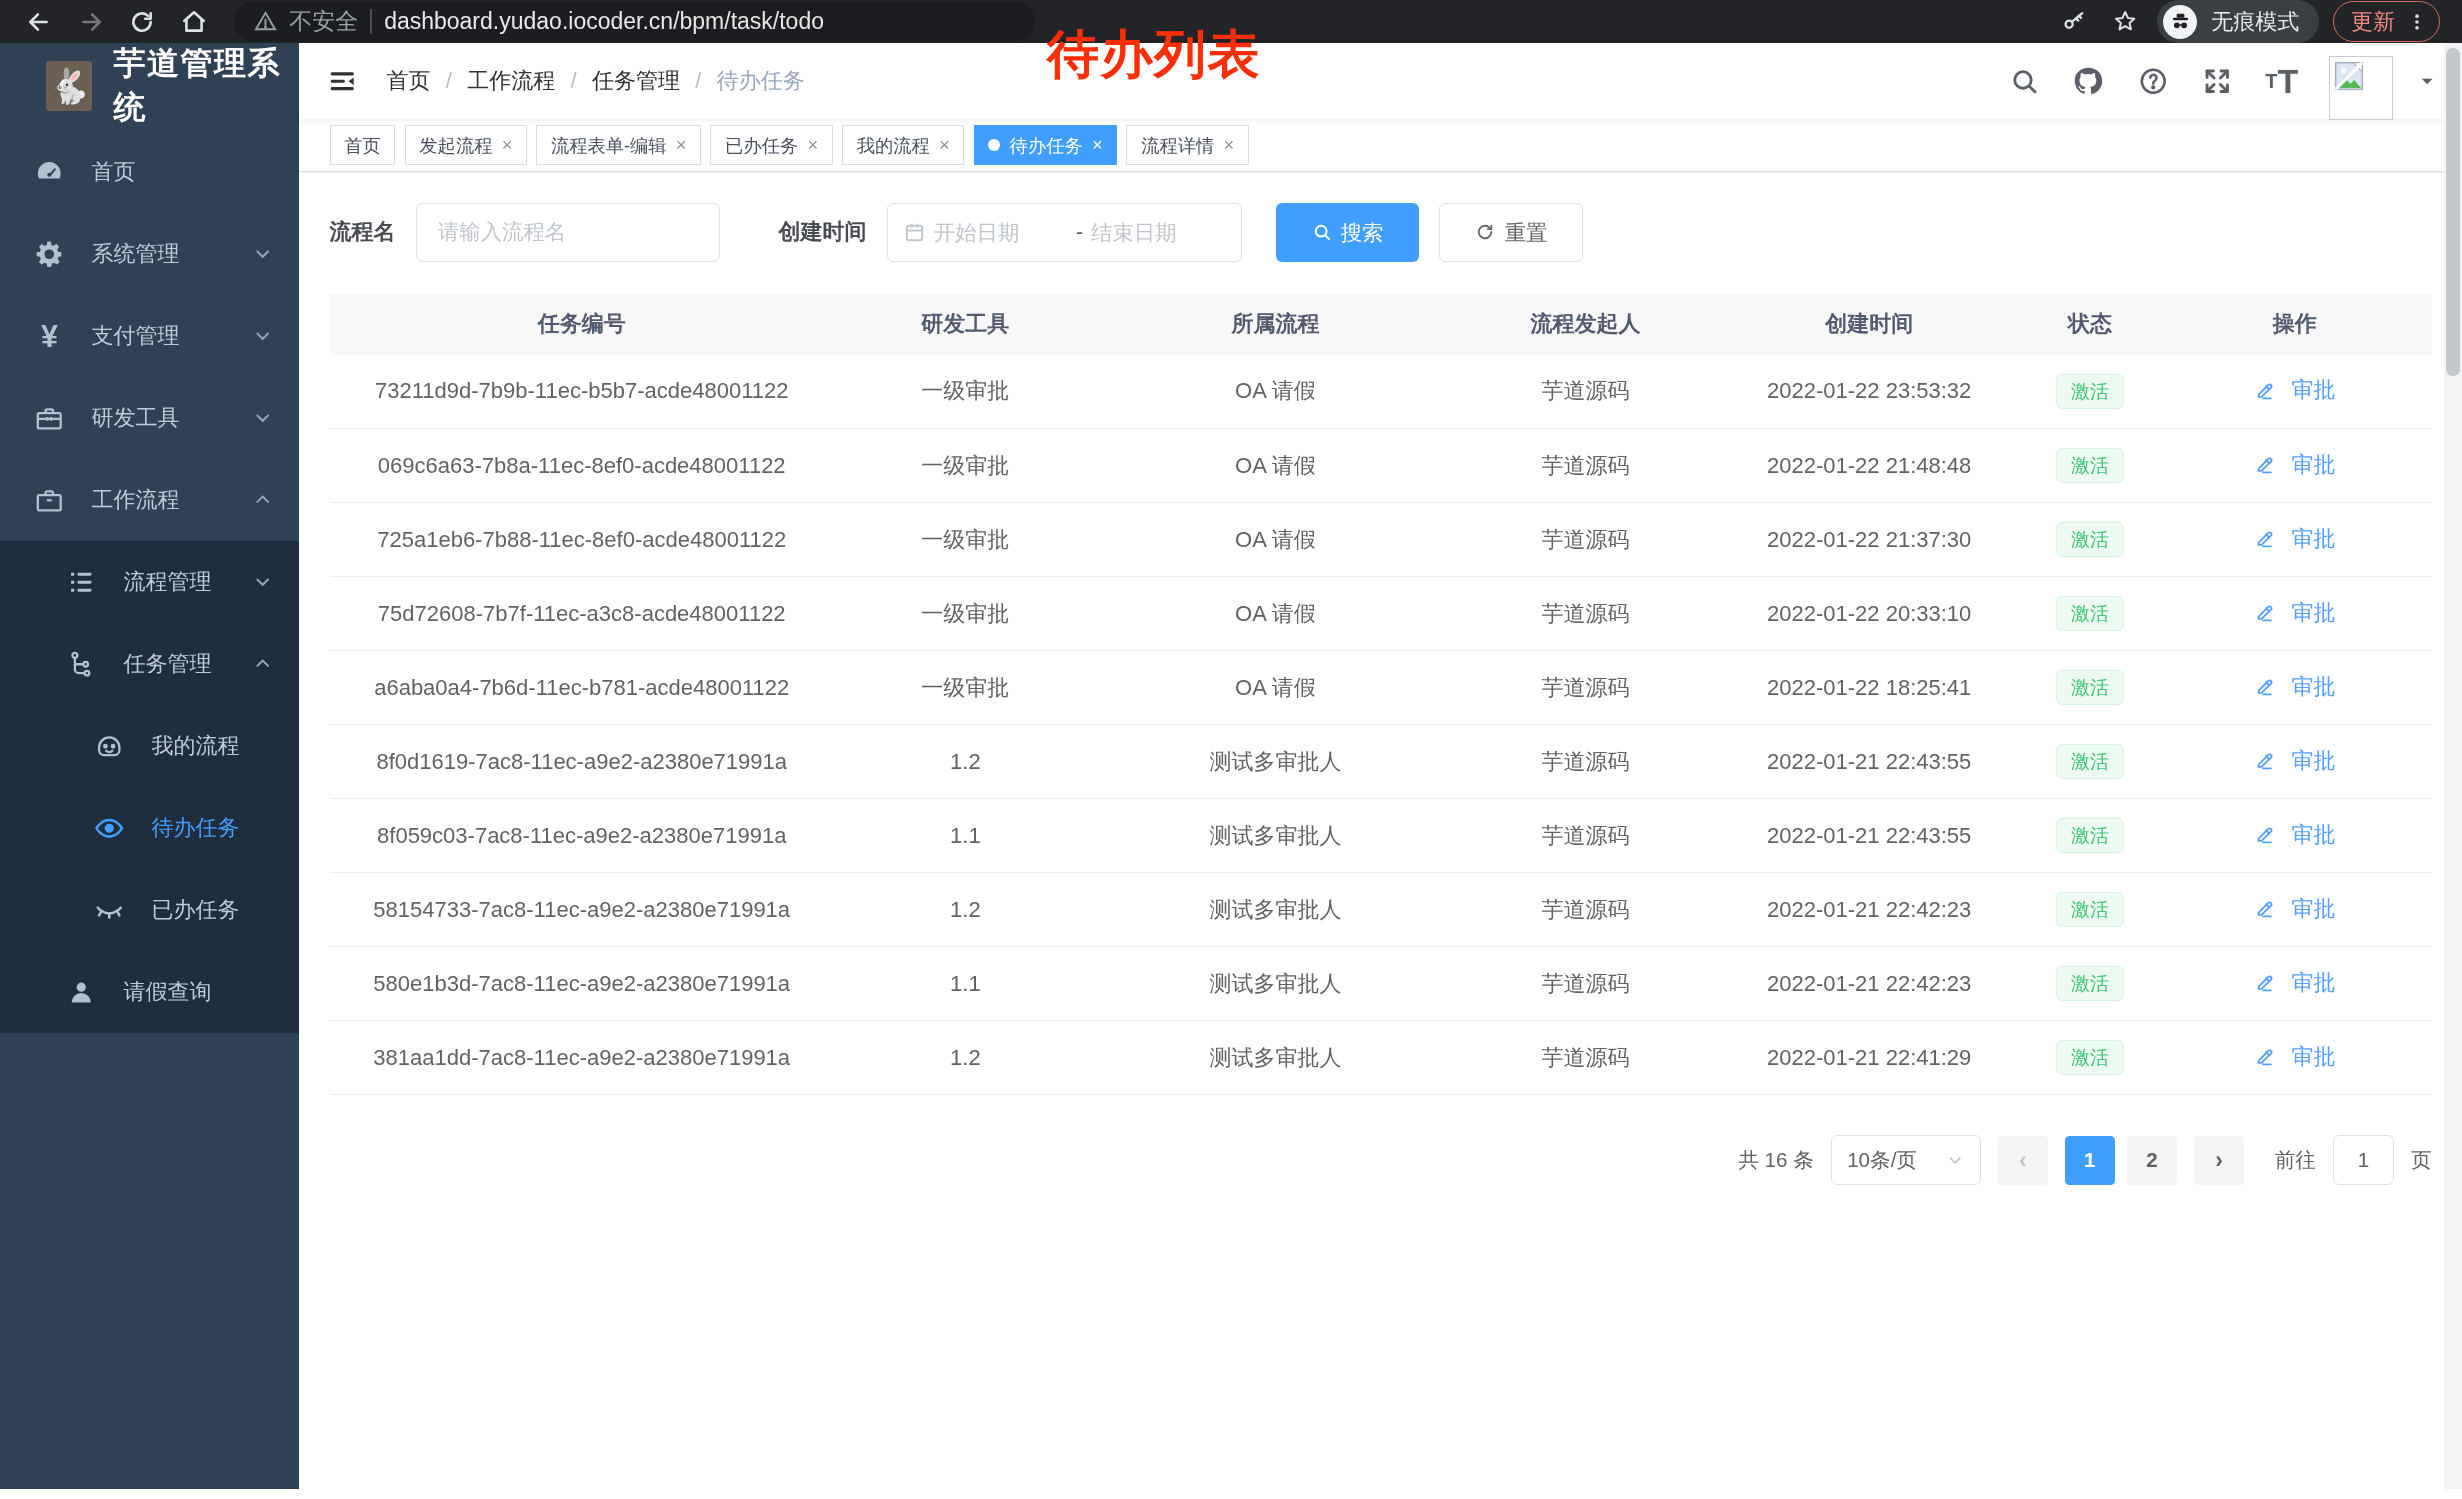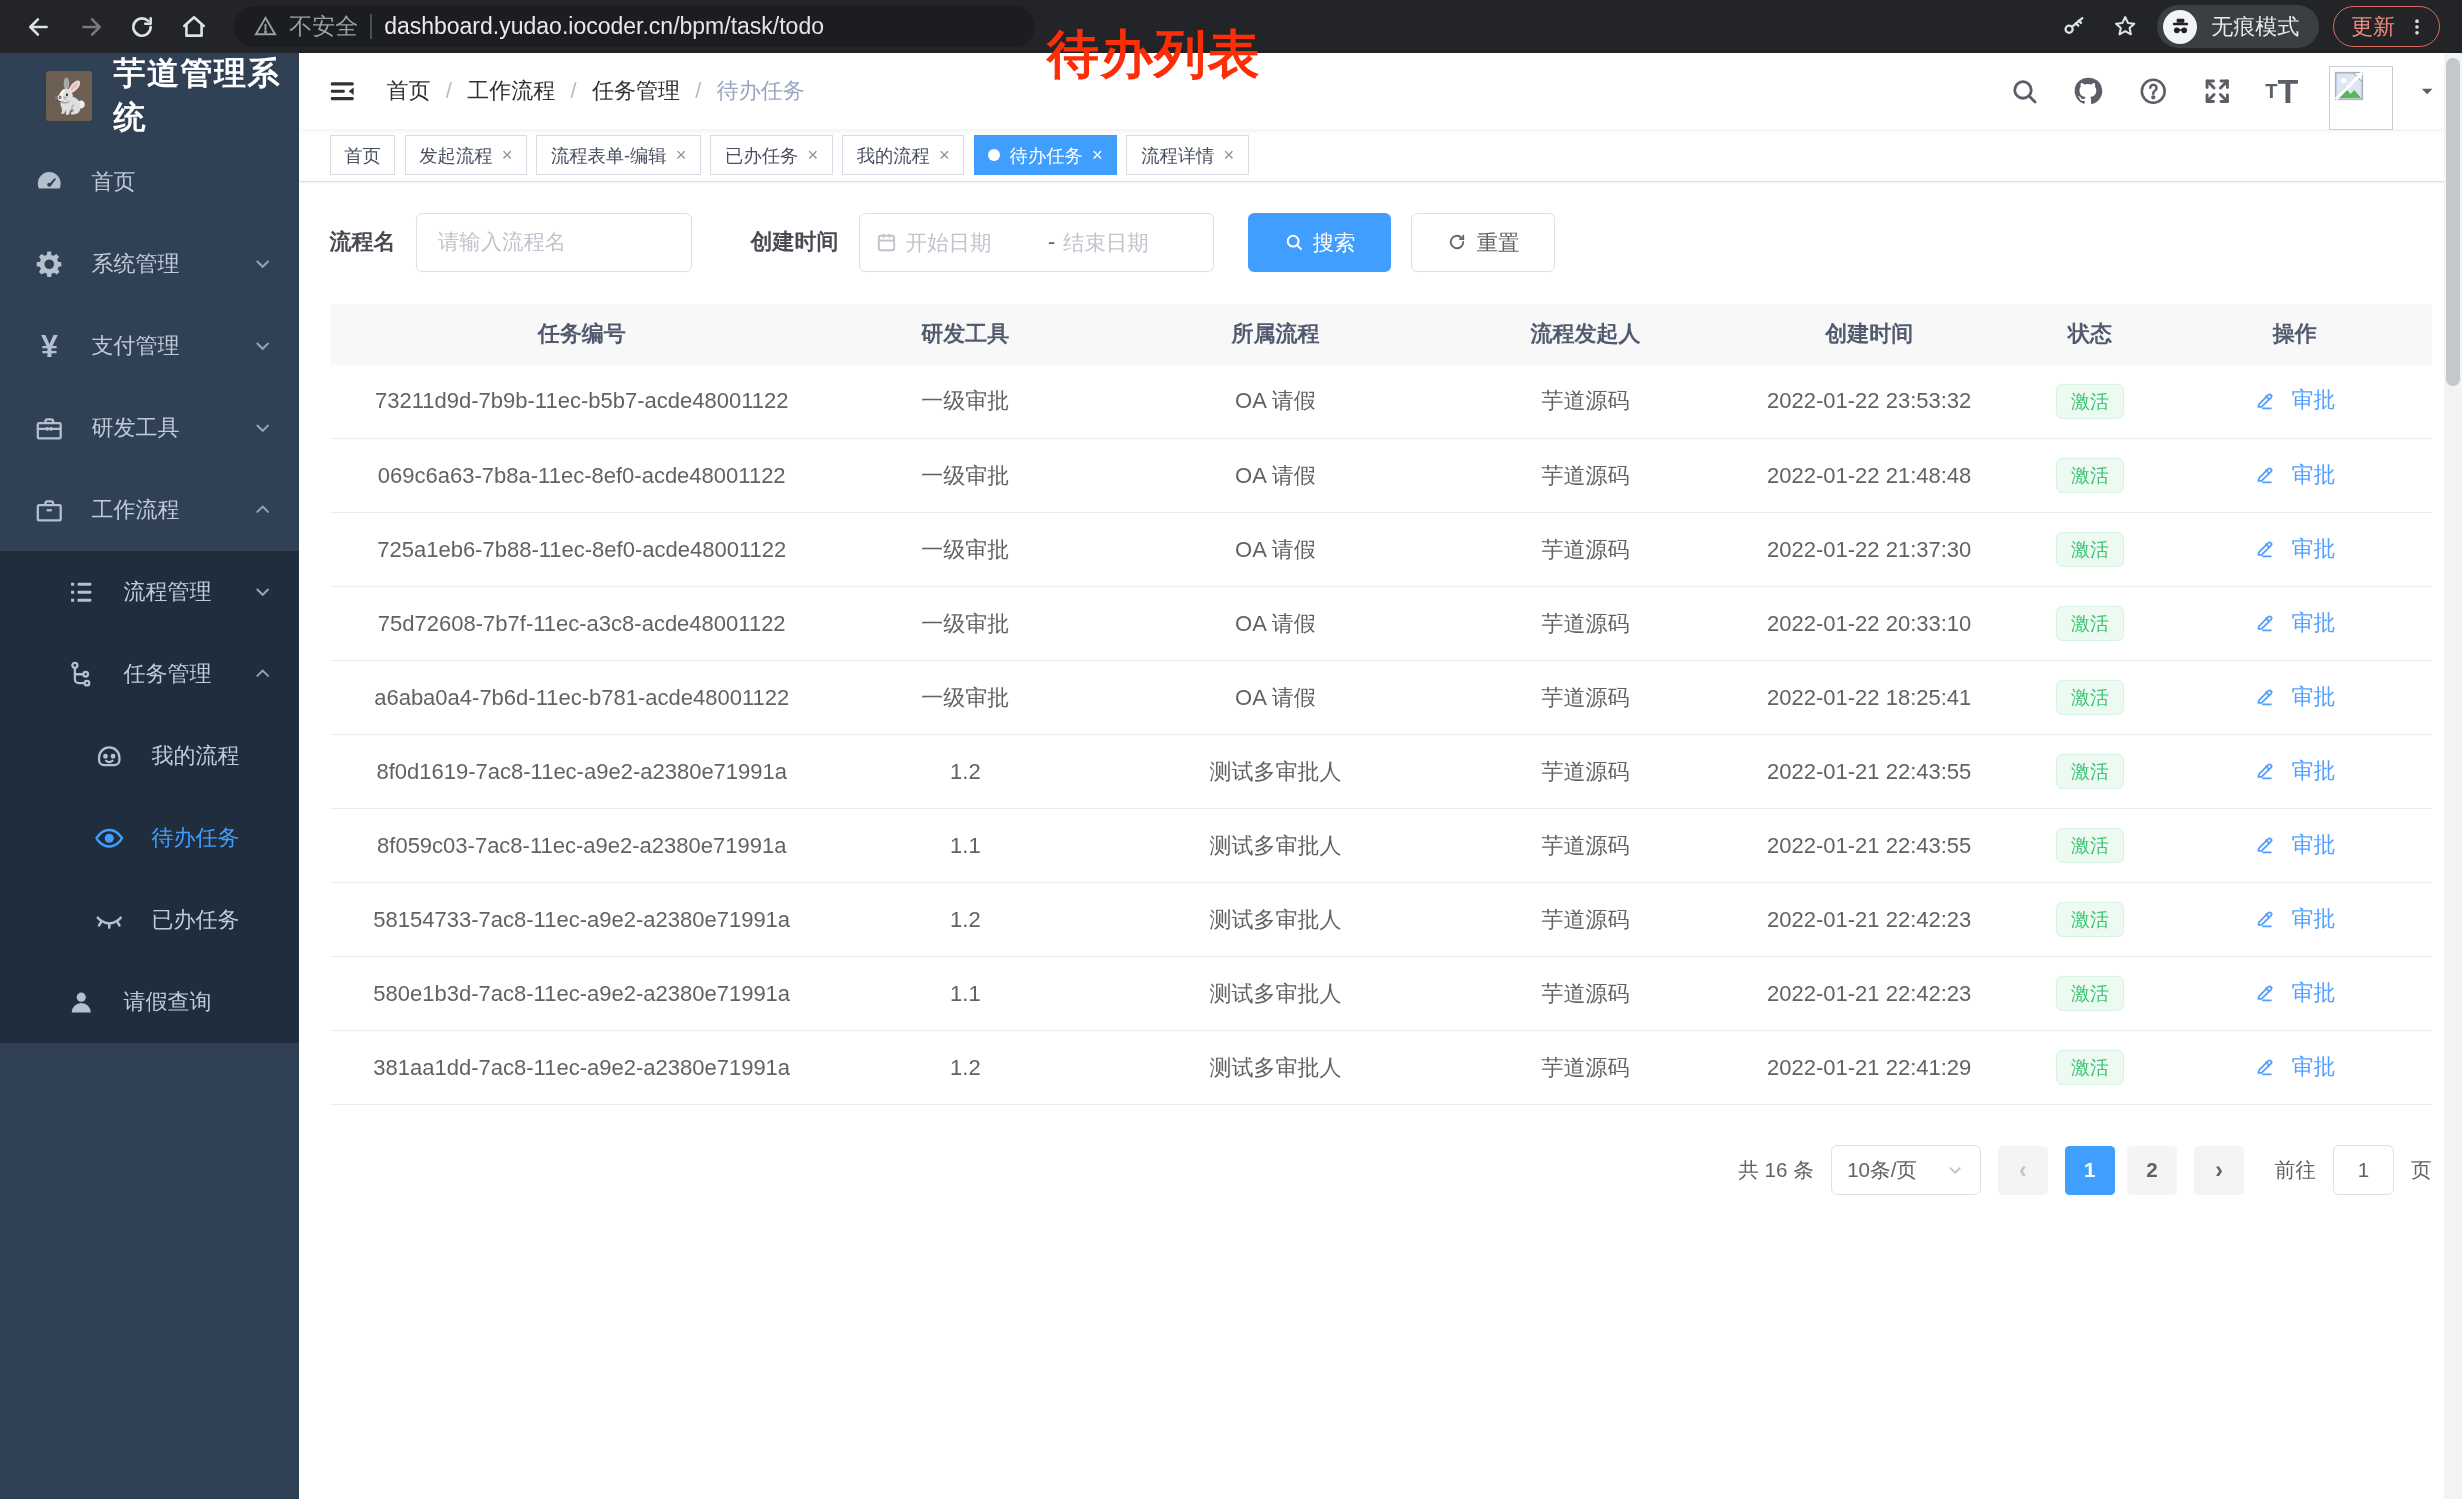--- a/index.html
+++ b/index.html
@@ -1,21 +1,21 @@
 <!DOCTYPE html>
 <html style="font-size:12.2px"><head>
 <meta charset="utf-8">
 <style>
   * { margin:0; padding:0; box-sizing:border-box; }
   html,body { width:2462px; height:1500px; overflow:hidden; }
   body { font-family:"Liberation Sans","DejaVu Sans",sans-serif; background:#fff; color:#303133; }
   svg { display:block; }
 
   
-  .browser-bar { position:relative; height:53px; background:#232427; display:flex; align-items:center; padding:0 17px; gap:7.6px; }
+  .browser-bar { position:relative; height:43px; background:#232427; display:flex; align-items:center; padding:0 17px; gap:7.6px; }
   .nav-ic { width:44px; height:44px; display:flex; align-items:center; justify-content:center; color:#dee1e6; flex:0 0 auto; border-radius:50%; }
   .nav-ic.dim { color:#77797d; }
   .url-bar { width:801px; height:41px; margin-left:10.7px; background:#1c1d20; border-radius:20.6px; display:flex; align-items:center; padding:0 20px; gap:12.2px; color:#9aa0a6; font-size:23px; }
   .url-divider { width:1.5px; height:24.4px; background:#4a4d51; }
   .url-domain { color:#e8eaed; }
   .url-path { color:#e5e5e5; }
   .chrome-spacer { flex:1; }
   .chrome-right { display:flex; align-items:center; gap:13.7px; padding-right:4.6px; }
   .chrome-right .nav-ic { width:37px; height:37px; }
   .incog-pill { height:43px; background:#3b3e43; border-radius:21.4px; display:flex; align-items:center; gap:14px; padding:0 20px 0 6.1px; color:#e8eaed; font-size:22px; }
@@ -60,21 +60,21 @@
   .tab .x { color:#8c919a; font-size:18.3px; line-height:1; }
   .tab.active { background:#409eff; border-color:#409eff; color:#fff; }
   .tab.active .dot { display:block; }
   .tab.active .x { color:#fff; }
 
   .content { flex:1; background:#fff; padding:30.5px; overflow:hidden; }
 
   
   .filters { display:flex; align-items:center; margin-bottom:32px; font-size:22px; }
   .f-label { color:#484c52; font-weight:700; margin-right:20px; white-space:nowrap; }
-  .f-input { width:276px; height:59px; border:1.5px solid #dcdfe6; border-radius:6.1px; padding:0 21.4px; font-size:21.4px; color:#606266; font-family:inherit; outline:none; }
+  .f-input { width:304px; height:59px; border:1.5px solid #dcdfe6; border-radius:6.1px; padding:0 21.4px; font-size:21.4px; color:#606266; font-family:inherit; outline:none; }
   .f-input::placeholder, .date-ph { color:#c0c4cc; }
   .gap1 { width:59px; }
   .date-range { width:355px; height:59px; border:1.5px solid #dcdfe6; border-radius:6.1px; display:flex; align-items:center; padding:0 15.3px; gap:8px; font-size:21.4px; }
   .date-ph { flex:1; text-align:left; }
   .date-sep { color:#606266; }
   .btn { height:59px; border-radius:6.1px; display:flex; align-items:center; gap:9.2px; font-size:21.4px; padding:0 35px; cursor:pointer; border:1.5px solid transparent; }
   .btn-primary { background:#409eff; color:#fff; margin-left:34px; }
   .btn-plain { background:#fff; color:#606266; border-color:#dcdfe6; margin-left:20px; }
 
   

